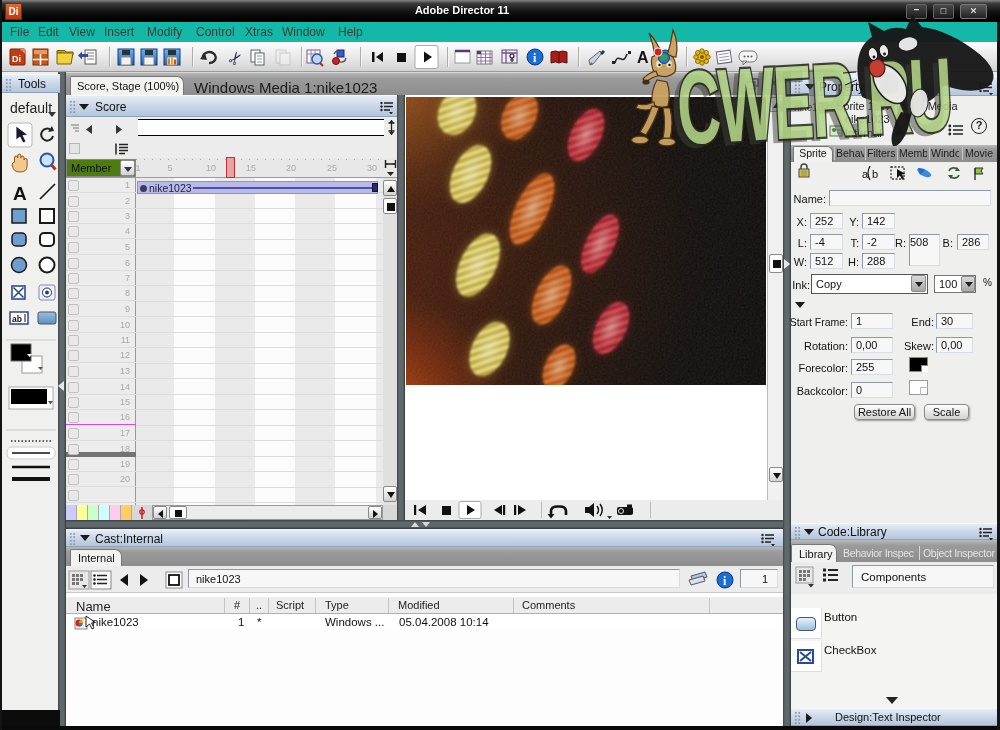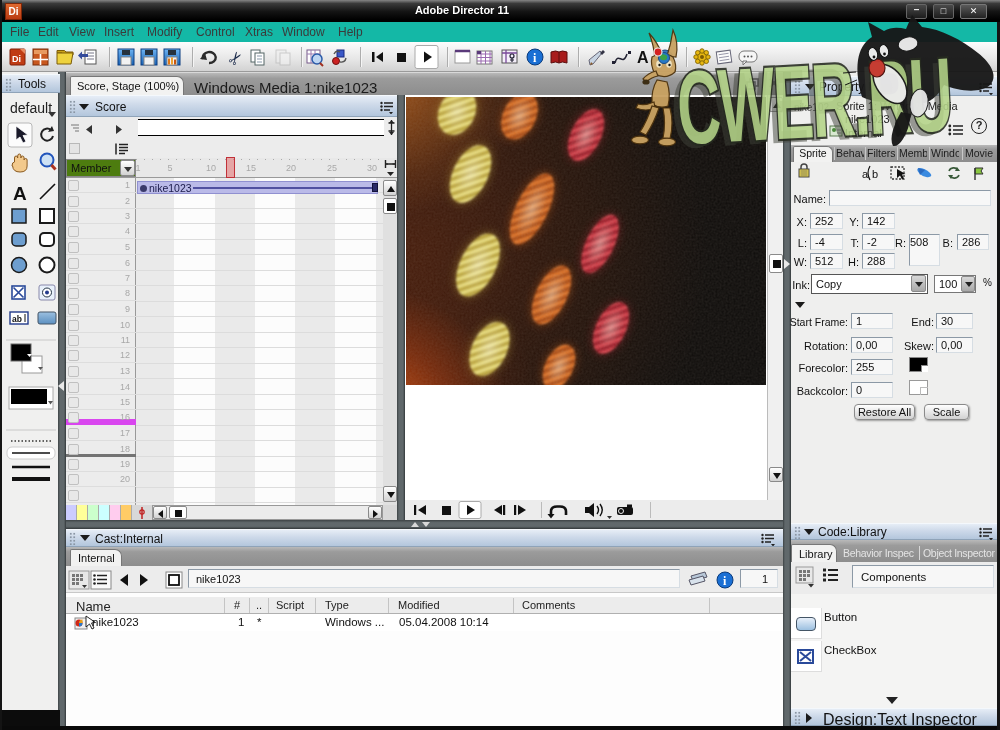--- a/index.html
+++ b/index.html
@@ -383,29 +383,29 @@
 <span class="a num" style="left:40px;top:2px;width:24px;text-align:right">13</span>
 </div>
 <div class="a" style="left:0;top:202px;width:70px;height:15px;border-bottom:1px solid #ddd">
 <div class="a" style="left:2px;top:2px;width:11px;height:11px;background:#e8e8e8;border:1px solid #c0c0c0;border-radius:2px"></div>
 <span class="a num" style="left:40px;top:2px;width:24px;text-align:right">14</span>
 </div>
 <div class="a" style="left:0;top:217px;width:70px;height:15px;border-bottom:1px solid #ddd">
 <div class="a" style="left:2px;top:2px;width:11px;height:11px;background:#e8e8e8;border:1px solid #c0c0c0;border-radius:2px"></div>
 <span class="a num" style="left:40px;top:2px;width:24px;text-align:right">15</span>
 </div>
-<div class="a" style="left:0;top:232px;width:70px;height:15px;border-bottom:6px solid #d946ef">
+<div class="a" style="left:0;top:232px;width:70px;height:15px;border-bottom:1px solid #d946ef">
 <div class="a" style="left:2px;top:2px;width:11px;height:11px;background:#e8e8e8;border:1px solid #c0c0c0;border-radius:2px"></div>
 <span class="a num" style="left:40px;top:2px;width:24px;text-align:right">16</span>
 </div>
 <div class="a" style="left:0;top:248px;width:70px;height:15px;border-bottom:1px solid #ddd">
 <div class="a" style="left:2px;top:2px;width:11px;height:11px;background:#e8e8e8;border:1px solid #c0c0c0;border-radius:2px"></div>
 <span class="a num" style="left:40px;top:2px;width:24px;text-align:right">17</span>
 </div>
-<div class="a" style="left:0;top:264px;width:70px;height:15px;border-bottom:3px solid #737373">
+<div class="a" style="left:0;top:264px;width:70px;height:15px;border-bottom:5px solid #737373">
 <div class="a" style="left:2px;top:2px;width:11px;height:11px;background:#e8e8e8;border:1px solid #c0c0c0;border-radius:2px"></div>
 <span class="a num" style="left:40px;top:2px;width:24px;text-align:right">18</span>
 </div>
 <div class="a" style="left:0;top:279px;width:70px;height:15px;border-bottom:1px solid #ddd">
 <div class="a" style="left:2px;top:2px;width:11px;height:11px;background:#e8e8e8;border:1px solid #c0c0c0;border-radius:2px"></div>
 <span class="a num" style="left:40px;top:2px;width:24px;text-align:right">19</span>
 </div>
 <div class="a" style="left:0;top:294px;width:70px;height:15px;border-bottom:1px solid #ddd">
 <div class="a" style="left:2px;top:2px;width:11px;height:11px;background:#e8e8e8;border:1px solid #c0c0c0;border-radius:2px"></div>
 <span class="a num" style="left:40px;top:2px;width:24px;text-align:right">20</span>
@@ -790,21 +790,21 @@
    <svg class="a" style="left:6px;top:8px" width="17" height="15">
             <path d="M3 3 l11 9 M14 3 l-11 9" stroke="#2a4a9a" stroke-width="2"></path>
           </svg>
  </div>
  <span class="a" style="left:33px;top:50px;font-size:11.5px;color:#111">CheckBox</span>
  <div class="a" style="left:95px;top:103px;width:0;height:0;border-left:6px solid transparent;border-right:6px solid transparent;border-top:7px solid #222"></div>
 </div>
 <div class="a phead" style="left:0;top:185px;width:206px;height:18px">
  <div class="a grip" style="left:3px;top:2px"></div>
  <div class="a tri-r" style="left:15px;top:4px"></div>
- <span class="a" style="left:32px;top:2px;font-size:16px;color:#111">Design:Text Inspector</span>
+ <span class="a" style="left:44px;top:2px;font-size:11px;color:#111">Design:Text Inspector</span>
 </div>
 </div>
 <div class="a" style="left:0;top:726px;width:1000px;height:4px;background:#0a0a0a"></div>
 <div class="a" style="left:0;top:0;width:2px;height:730px;background:#141414"></div>
 <div class="a" style="left:997px;top:22px;width:3px;height:708px;background:#141414"></div>
 <svg class="a" style="left:0;top:0;pointer-events:none" width="1000" height="730">
 
 <g opacity="0.96">
   <path d="M862 97 C852 62 860 44 872 37 L868 22 884 31 C891 27 898 27 906 29 L912 15 922 27 C941 29 962 40 978 53 C992 64 998 77 990 85 C980 94 958 91 944 85 C938 97 926 106 916 103 C912 115 906 129 898 137 C892 131 896 113 902 99 C888 104 872 102 862 97 Z" fill="#171717"></path>
 </g>

